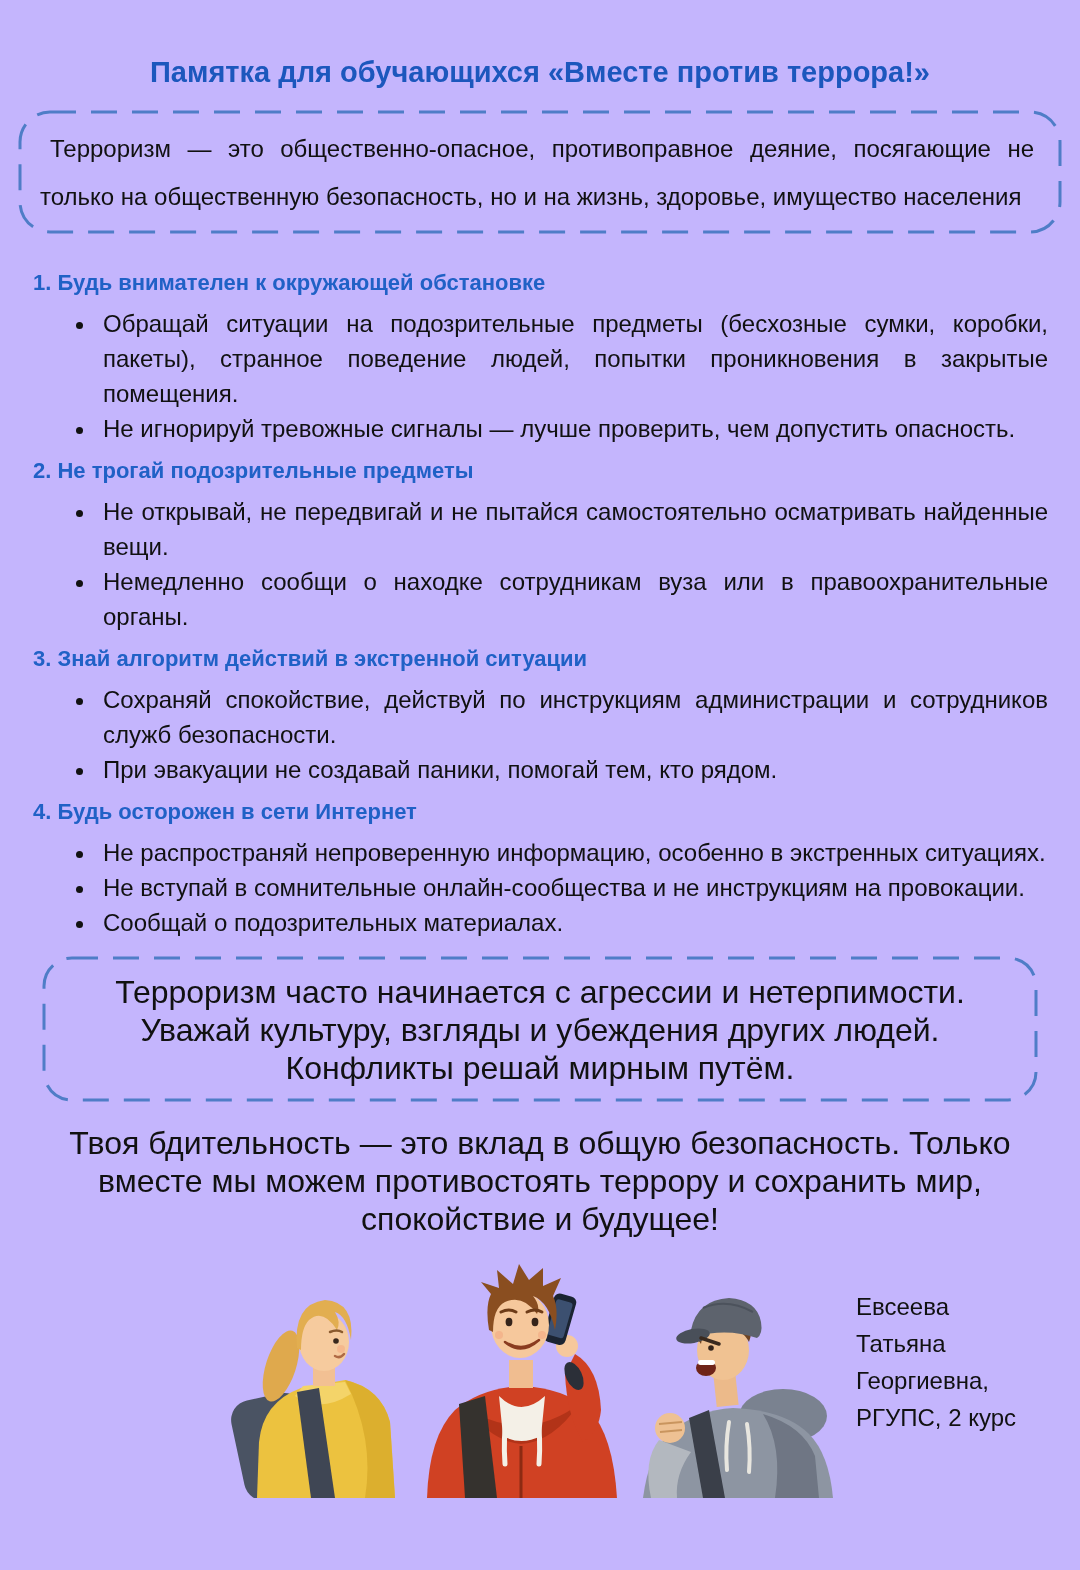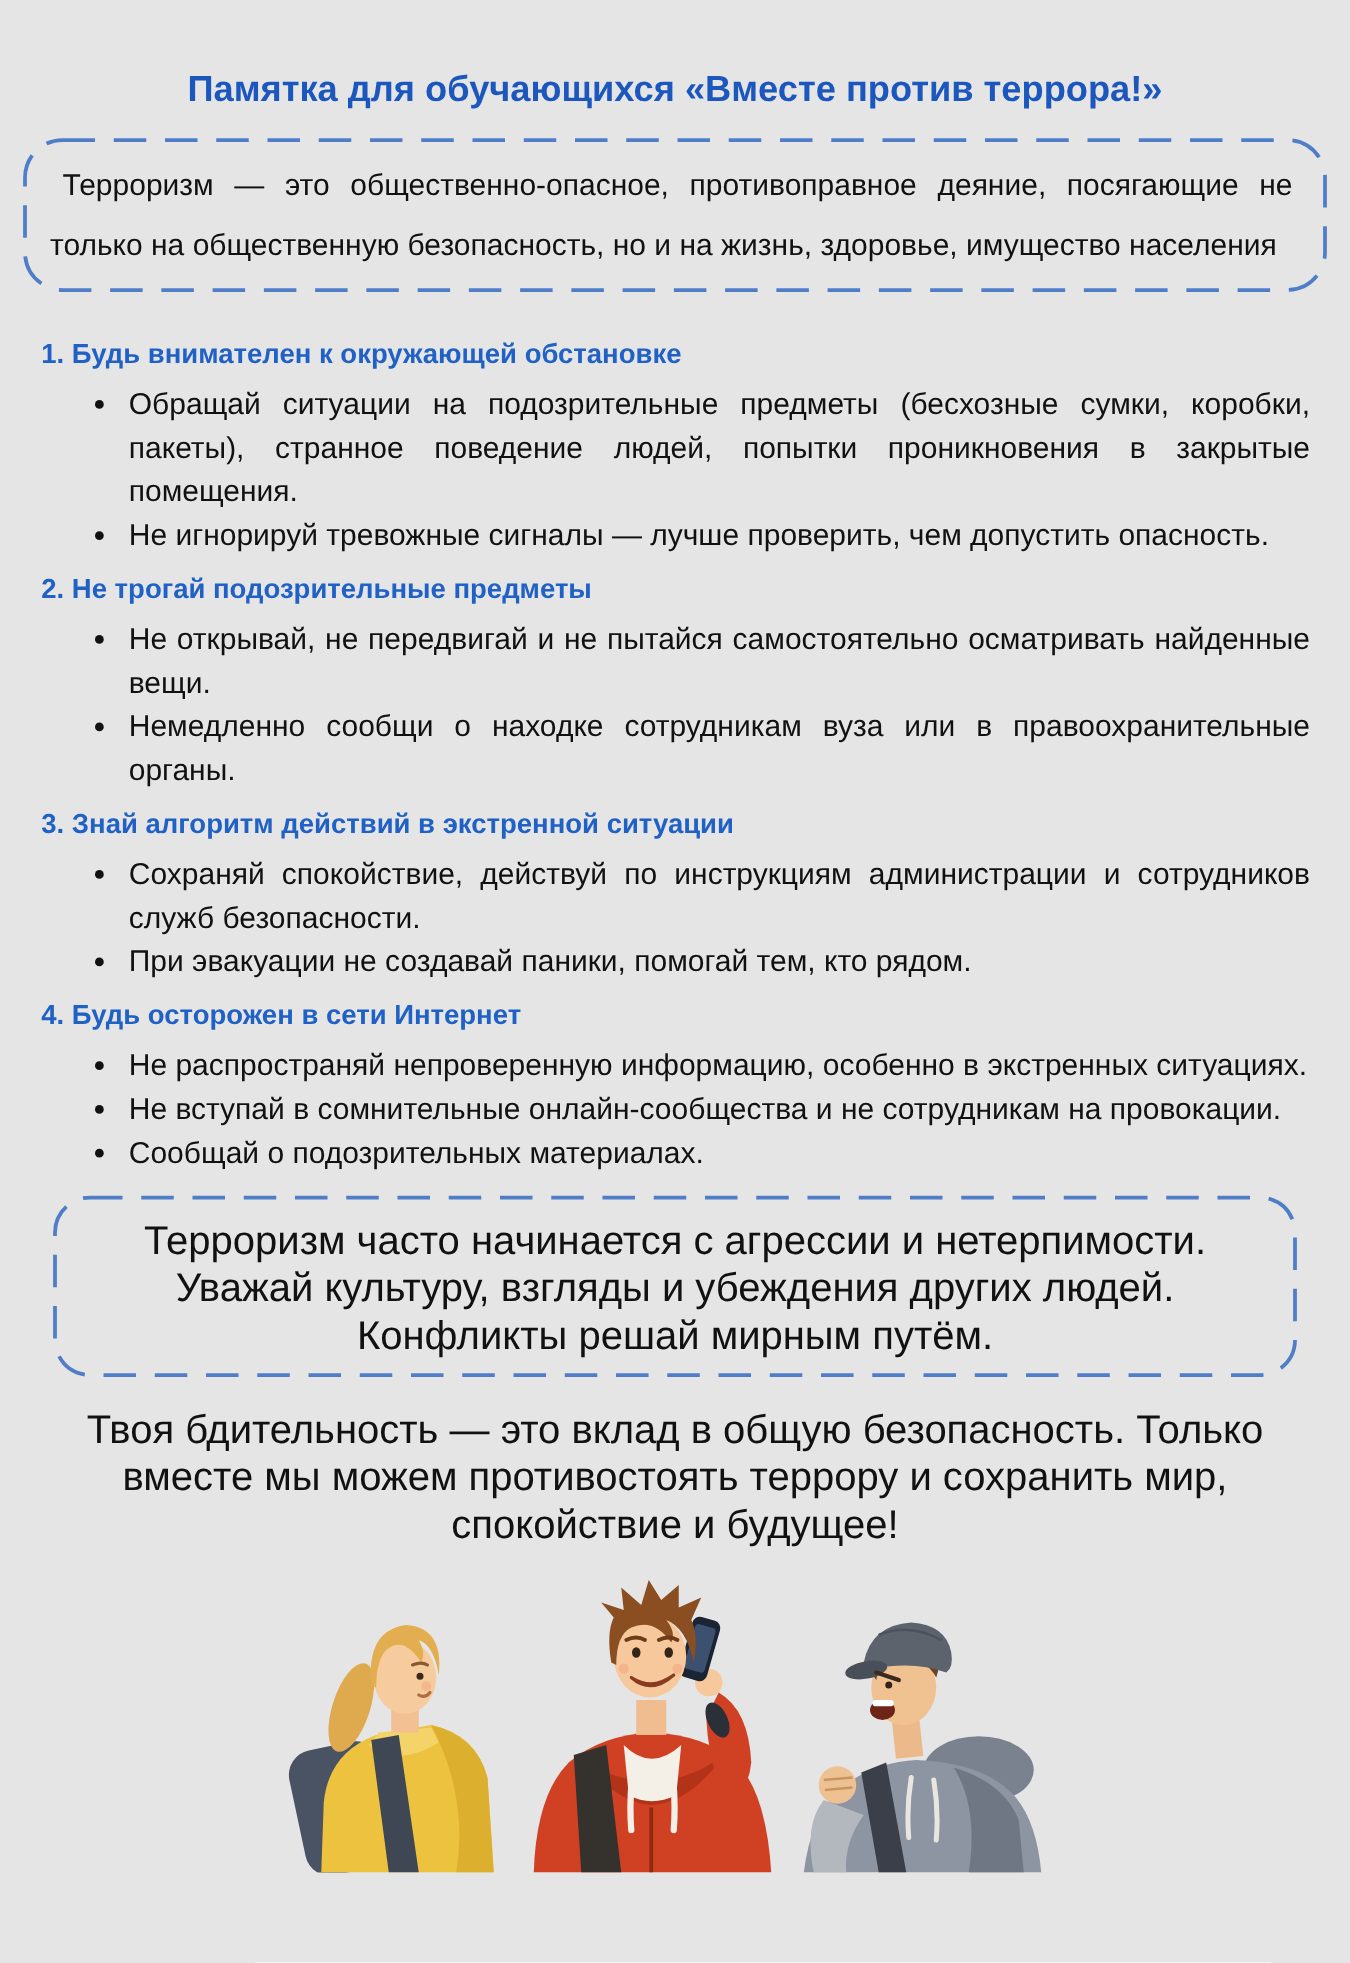--- a/index.html
+++ b/index.html
@@ -6,21 +6,21 @@
   html, body { background: #ffffff; }
   body {
     font-family: "Liberation Sans", "DejaVu Sans", sans-serif;
     color: #111111;
   }
   .page {
     position: relative;
     width: 1080px;
     height: 1570px;
     margin: 0 auto;
-    background: #e5e5e5;
+    background: #c4b5fd;
     overflow: hidden;
   }
   h1.title {
     margin-top: 54px;
     text-align: center;
     font-size: 29px;
     line-height: 36px;
     font-weight: bold;
     color: #1c57bd;
   }
@@ -121,21 +121,21 @@
       <h2>3. Знай алгоритм действий в экстренной ситуации</h2>
       <ul>
         <li>Сохраняй спокойствие, действуй по инструкциям администрации и сотрудников служб безопасности.</li>
         <li>При эвакуации не создавай паники, помогай тем, кто рядом.</li>
       </ul>
     </section>
     <section>
       <h2>4. Будь осторожен в сети Интернет</h2>
       <ul>
         <li>Не распространяй непроверенную информацию, особенно в экстренных ситуациях.</li>
-        <li>Не вступай в сомнительные онлайн-сообщества и не сотрудникам на провокации.</li>
+        <li>Не вступай в сомнительные онлайн-сообщества и не инструкциям на провокации.</li>
         <li>Сообщай о подозрительных материалах.</li>
       </ul>
     </section>
   </div>
 
   <div class="dash-box box2">
     <svg class="dash-border" aria-hidden="true">
       <rect x="0" y="0" width="100%" height="100%" rx="28" ry="28"></rect>
     </svg>
     <p class="dash-text">Терроризм часто начинается с агрессии и нетерпимости. Уважай культуру, взгляды и убеждения других людей. Конфликты решай мирным путём.</p>
@@ -207,15 +207,21 @@
         <ellipse cx="286" cy="76" rx="3.4" ry="4.2" fill="#35241a"></ellipse>
         <ellipse cx="312" cy="76" rx="3.4" ry="4.2" fill="#35241a"></ellipse>
         <path d="M278 66 Q286 62 293 66" stroke="#6e3c18" stroke-width="3" fill="none" stroke-linecap="round"></path>
         <path d="M304 66 Q312 62 319 66" stroke="#6e3c18" stroke-width="3" fill="none" stroke-linecap="round"></path>
         <path d="M282 96 Q298 110 316 94 Q306 101 298 101 Q290 101 282 96 Z" fill="#ffffff" stroke="#8a3c20" stroke-width="2.5" stroke-linejoin="round"></path>
         <circle cx="276" cy="89" r="4" fill="#f2a27b" opacity="0.5"></circle>
         <circle cx="319" cy="89" r="4" fill="#f2a27b" opacity="0.5"></circle>
       </g>
     </svg>
 
+    <div class="author">
+      <div>Евсеева</div>
+      <div>Татьяна</div>
+      <div>Георгиевна,</div>
+      <div>РГУПС, 2 курс</div>
+    </div>
   </div>
 
 </div>
 
 </body></html>

